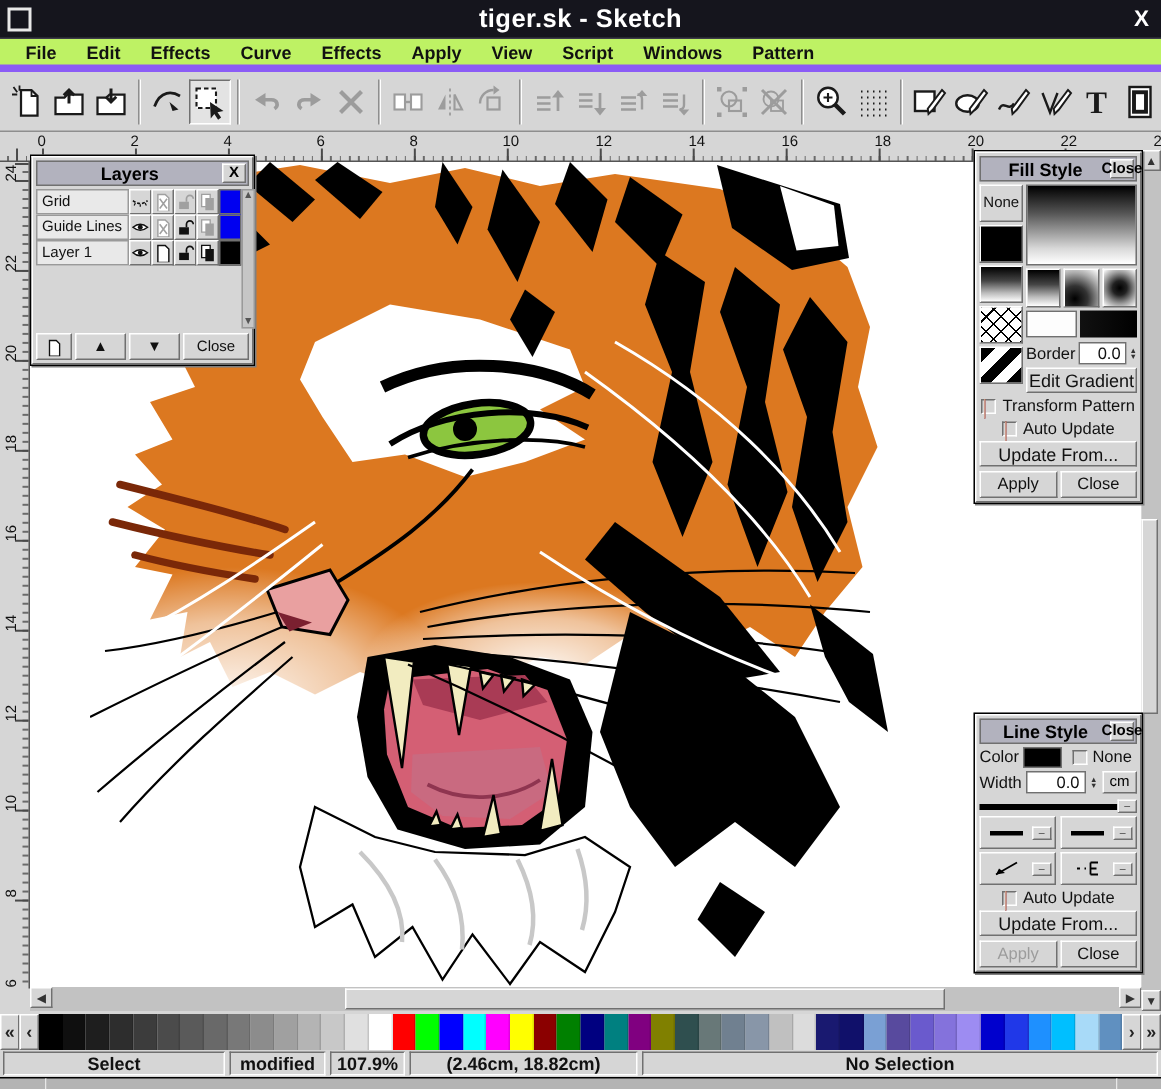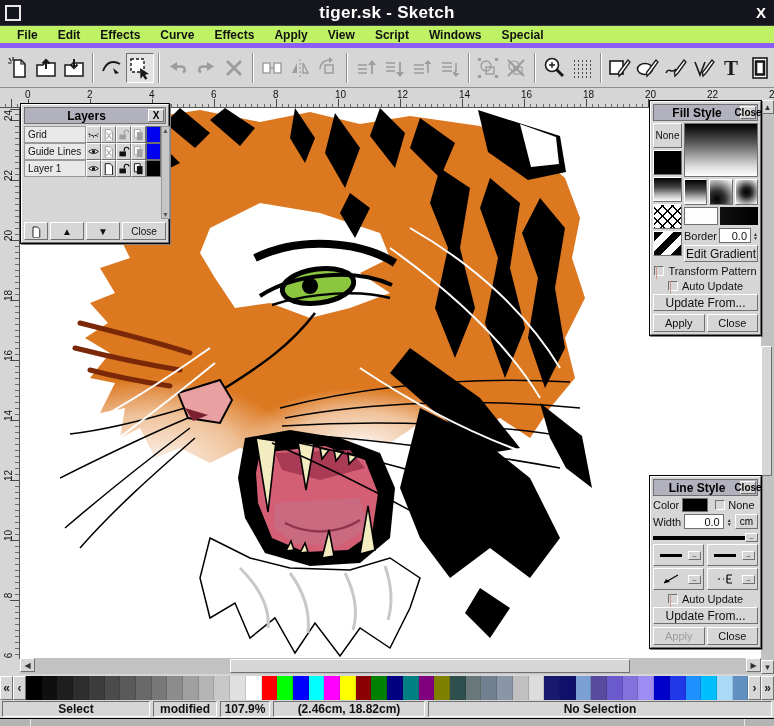--- a/index.html
+++ b/index.html
@@ -352,21 +352,21 @@
   <div id="menubar">
       <span class="menu-item">File</span>
       <span class="menu-item">Edit</span>
       <span class="menu-item">Effects</span>
       <span class="menu-item">Curve</span>
       <span class="menu-item">Effects</span>
       <span class="menu-item">Apply</span>
       <span class="menu-item">View</span>
       <span class="menu-item">Script</span>
       <span class="menu-item">Windows</span>
-      <span class="menu-item">Special</span>
+      <span class="menu-item">Pattern</span>
     </div>
 
   <div id="toolbar">
       <div class="tb-btn">
         <svg>
           <use href="#icon-new-document"></use>
         </svg>
       </div>
       <div class="tb-btn">
         <svg>

